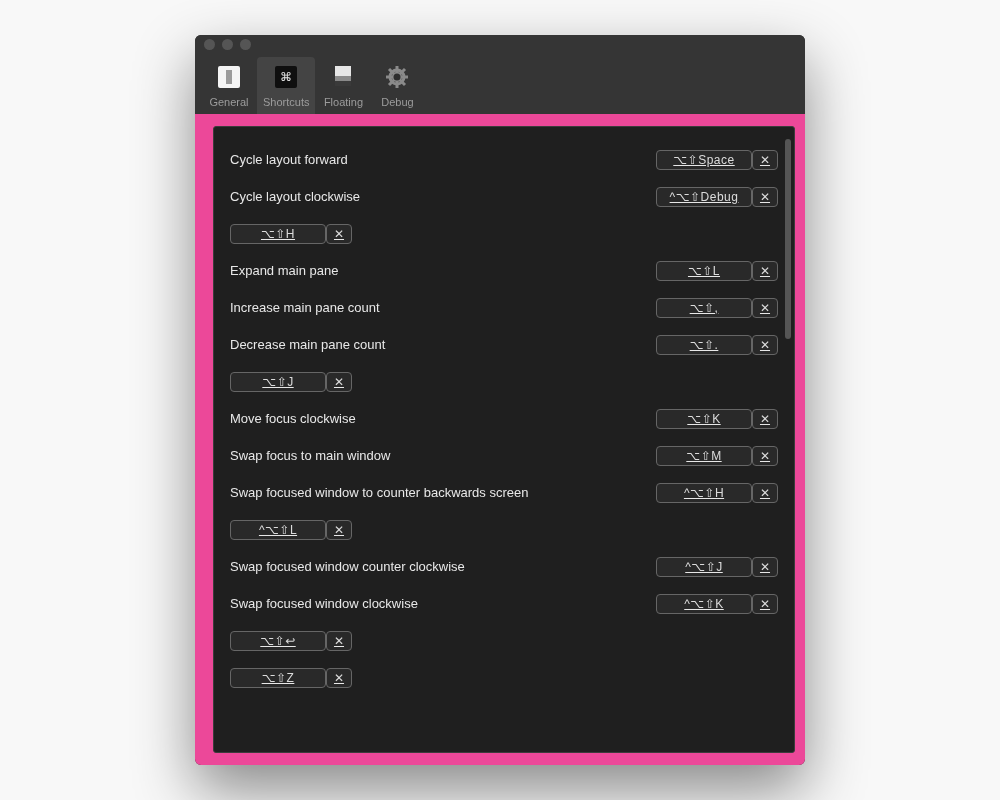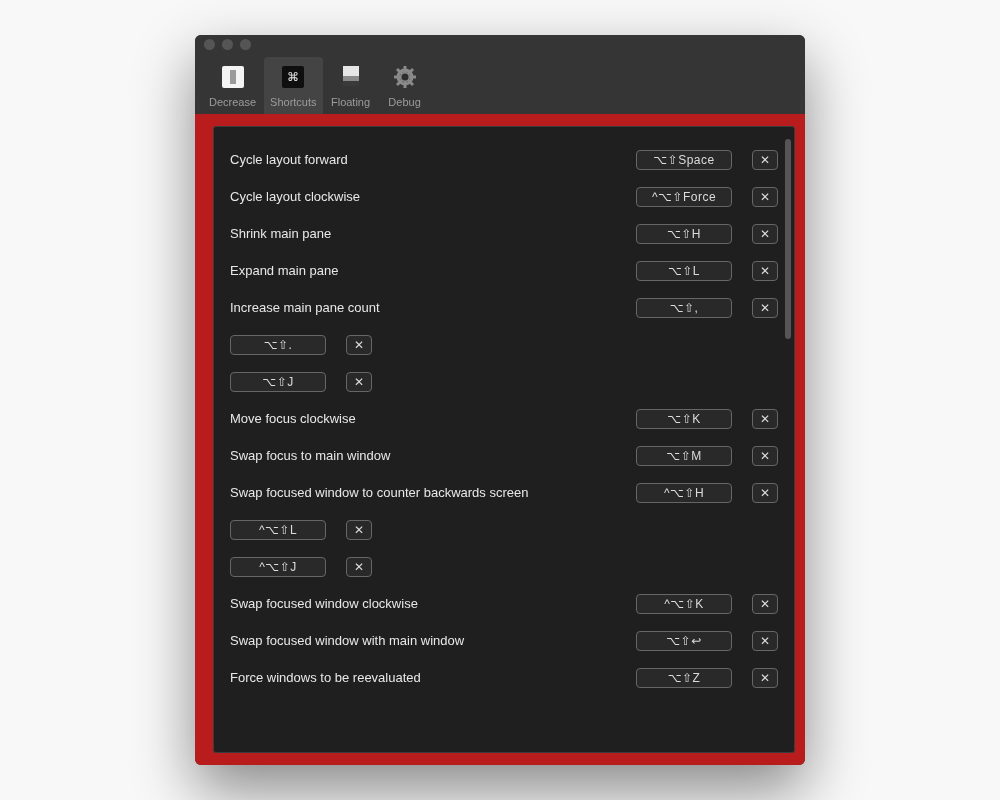--- a/index.html
+++ b/index.html
@@ -53,21 +53,21 @@
   }
   .toolbar-tab.selected { background: #444444; }
   .tab-icon {
     width: 32px; height: 32px;
     display: flex; align-items: center; justify-content: center;
     margin-bottom: 3px;
   }
   .tab-icon svg { display: block; }
   .scroll-area {
     flex: 1;
-    background: #b91c1c;
+    background: #ec4899;
     padding: 12px 10px 12px 18px;
     overflow: hidden;
     position: relative;
   }
   .inner-panel {
     background: #1f1f1f;
     border: 1px solid #3c3c3c;
     border-radius: 3px;
     height: 100%;
     overflow-y: hidden;
@@ -85,22 +85,23 @@
     font-size: 13px;
   }
   .row-label {
     flex: 1;
     white-space: nowrap;
     overflow: hidden;
     text-overflow: ellipsis;
   }
   .shortcut-group {
     display: flex;
-    gap: 20px;
-    align-items: center;
+    gap: 0;
+    align-items: center;
+    text-decoration: underline;
   }
   .shortcut-btn {
     min-width: 96px;
     height: 20px;
     border: 1px solid #666;
     border-radius: 4px;
     background: #292929;
     color: #dcdcdc;
     font-size: 12px;
     text-align: center;
@@ -140,21 +141,21 @@
   </div>
 
   <div class="toolbar">
     <div class="toolbar-tab">
       <div class="tab-icon">
         <svg width="28" height="28">
             <rect x="3" y="3" width="22" height="22" rx="2" fill="#f4f4f4"></rect>
             <rect x="11" y="7" width="6" height="14" fill="#9a9a9a"></rect>
           </svg>
       </div>
-      <span>Decrease</span>
+      <span>General</span>
     </div>
     <div class="toolbar-tab selected">
       <div class="tab-icon">
         <svg width="28" height="28">
             <rect x="3" y="3" width="22" height="22" rx="2" fill="#0f0f0f"></rect>
             <text x="14" y="18" text-anchor="middle" fill="#e8e8e8" font-size="12" font-family="Arial">⌘</text>
           </svg>
       </div>
       <span>Shortcuts</span>
     </div>
@@ -194,46 +195,46 @@
           <div class="row">
             <div class="row-label">Cycle layout forward</div>
             <div class="shortcut-group">
               <div class="shortcut-btn">⌥⇧Space</div>
               <div class="clear-btn">✕</div>
             </div>
           </div>
           <div class="row">
             <div class="row-label">Cycle layout clockwise</div>
             <div class="shortcut-group">
-              <div class="shortcut-btn">^⌥⇧Force</div>
-              <div class="clear-btn">✕</div>
-            </div>
-          </div>
-          <div class="row">
-            <div class="row-label">Shrink main pane</div>
+              <div class="shortcut-btn">^⌥⇧Debug</div>
+              <div class="clear-btn">✕</div>
+            </div>
+          </div>
+          <div class="row">
             <div class="shortcut-group">
               <div class="shortcut-btn">⌥⇧H</div>
               <div class="clear-btn">✕</div>
             </div>
           </div>
           <div class="row">
             <div class="row-label">Expand main pane</div>
             <div class="shortcut-group">
               <div class="shortcut-btn">⌥⇧L</div>
               <div class="clear-btn">✕</div>
             </div>
           </div>
           <div class="row">
             <div class="row-label">Increase main pane count</div>
             <div class="shortcut-group">
               <div class="shortcut-btn">⌥⇧,</div>
               <div class="clear-btn">✕</div>
             </div>
           </div>
           <div class="row">
+            <div class="row-label">Decrease main pane count</div>
             <div class="shortcut-group">
               <div class="shortcut-btn">⌥⇧.</div>
               <div class="clear-btn">✕</div>
             </div>
           </div>
           <div class="row">
             <div class="shortcut-group">
               <div class="shortcut-btn">⌥⇧J</div>
               <div class="clear-btn">✕</div>
             </div>
@@ -259,41 +260,40 @@
               <div class="clear-btn">✕</div>
             </div>
           </div>
           <div class="row">
             <div class="shortcut-group">
               <div class="shortcut-btn">^⌥⇧L</div>
               <div class="clear-btn">✕</div>
             </div>
           </div>
           <div class="row">
+            <div class="row-label">Swap focused window counter clockwise</div>
             <div class="shortcut-group">
               <div class="shortcut-btn">^⌥⇧J</div>
               <div class="clear-btn">✕</div>
             </div>
           </div>
           <div class="row">
             <div class="row-label">Swap focused window clockwise</div>
             <div class="shortcut-group">
               <div class="shortcut-btn">^⌥⇧K</div>
               <div class="clear-btn">✕</div>
             </div>
           </div>
           <div class="row">
-            <div class="row-label">Swap focused window with main window</div>
             <div class="shortcut-group">
               <div class="shortcut-btn">⌥⇧↩</div>
               <div class="clear-btn">✕</div>
             </div>
           </div>
           <div class="row">
-            <div class="row-label">Force windows to be reevaluated</div>
             <div class="shortcut-group">
               <div class="shortcut-btn">⌥⇧Z</div>
               <div class="clear-btn">✕</div>
             </div>
           </div>
         </div>
       <div class="scrollbar"></div>
     </div>
   </div>
 </div>

